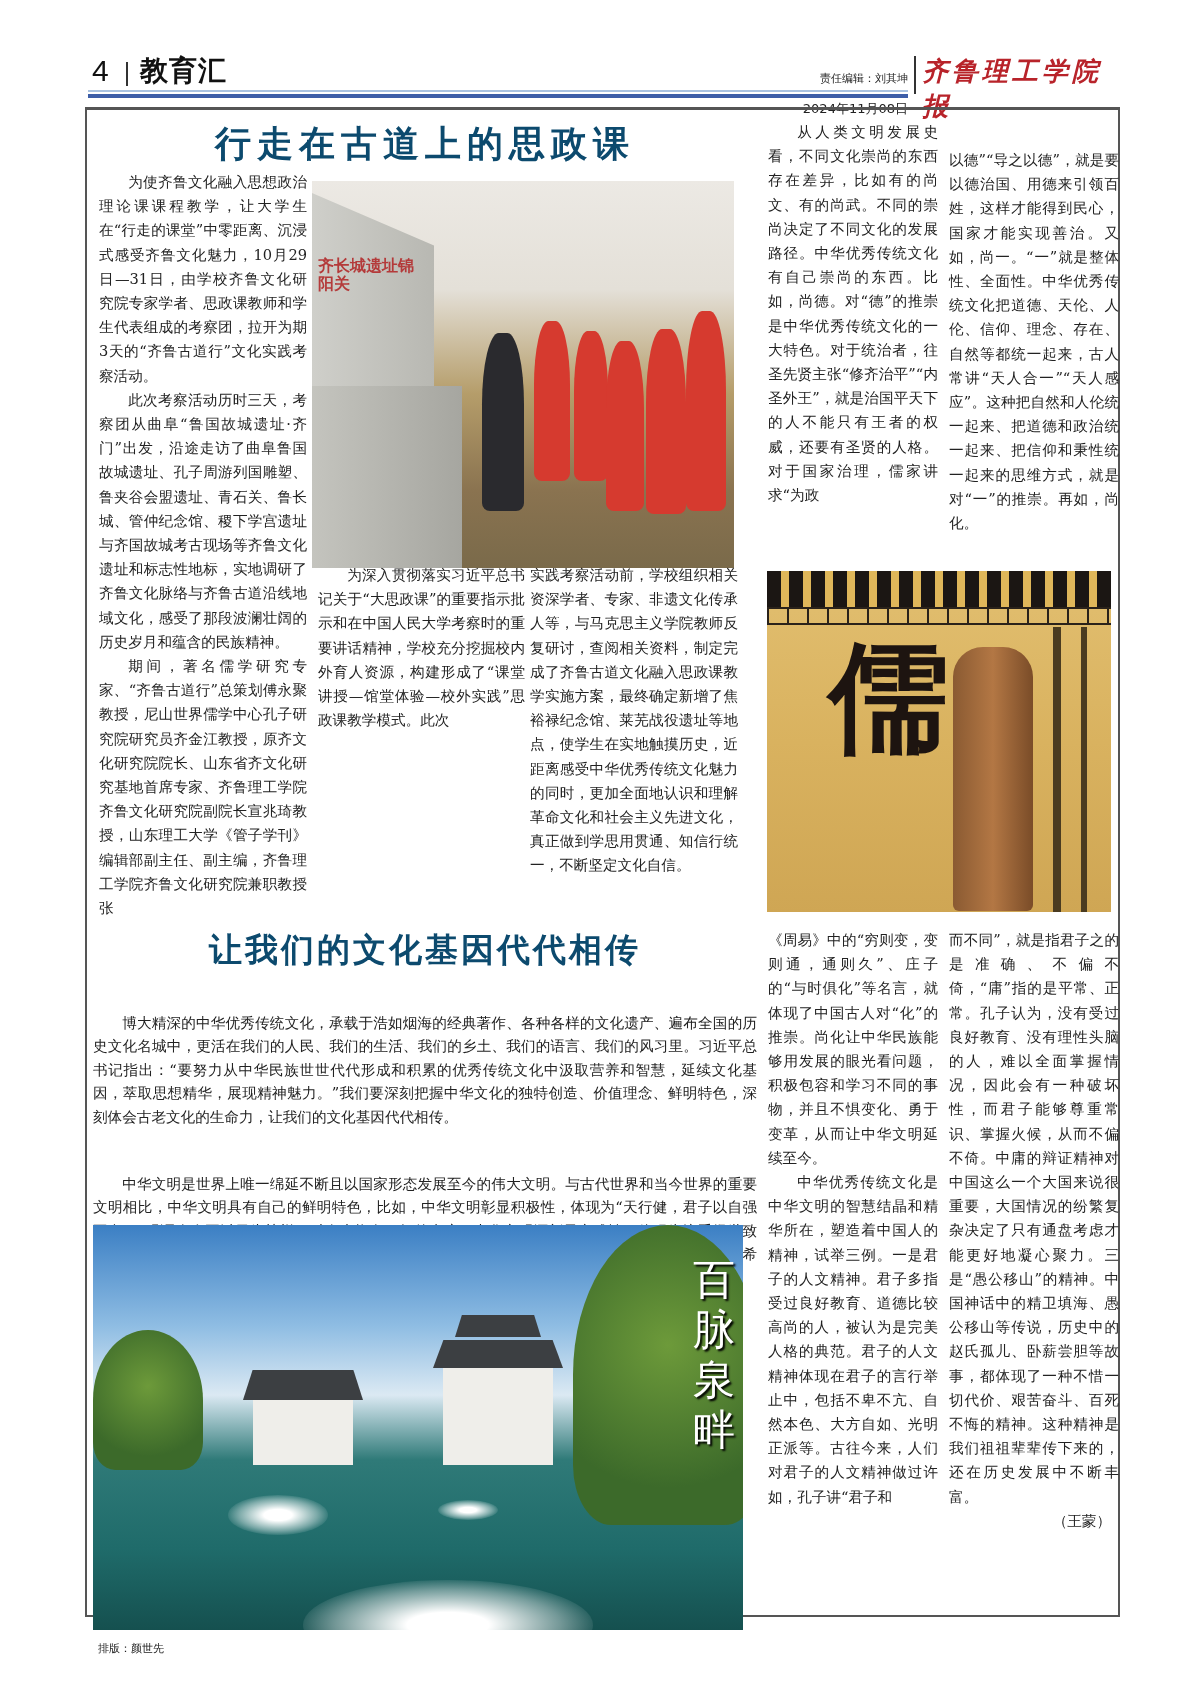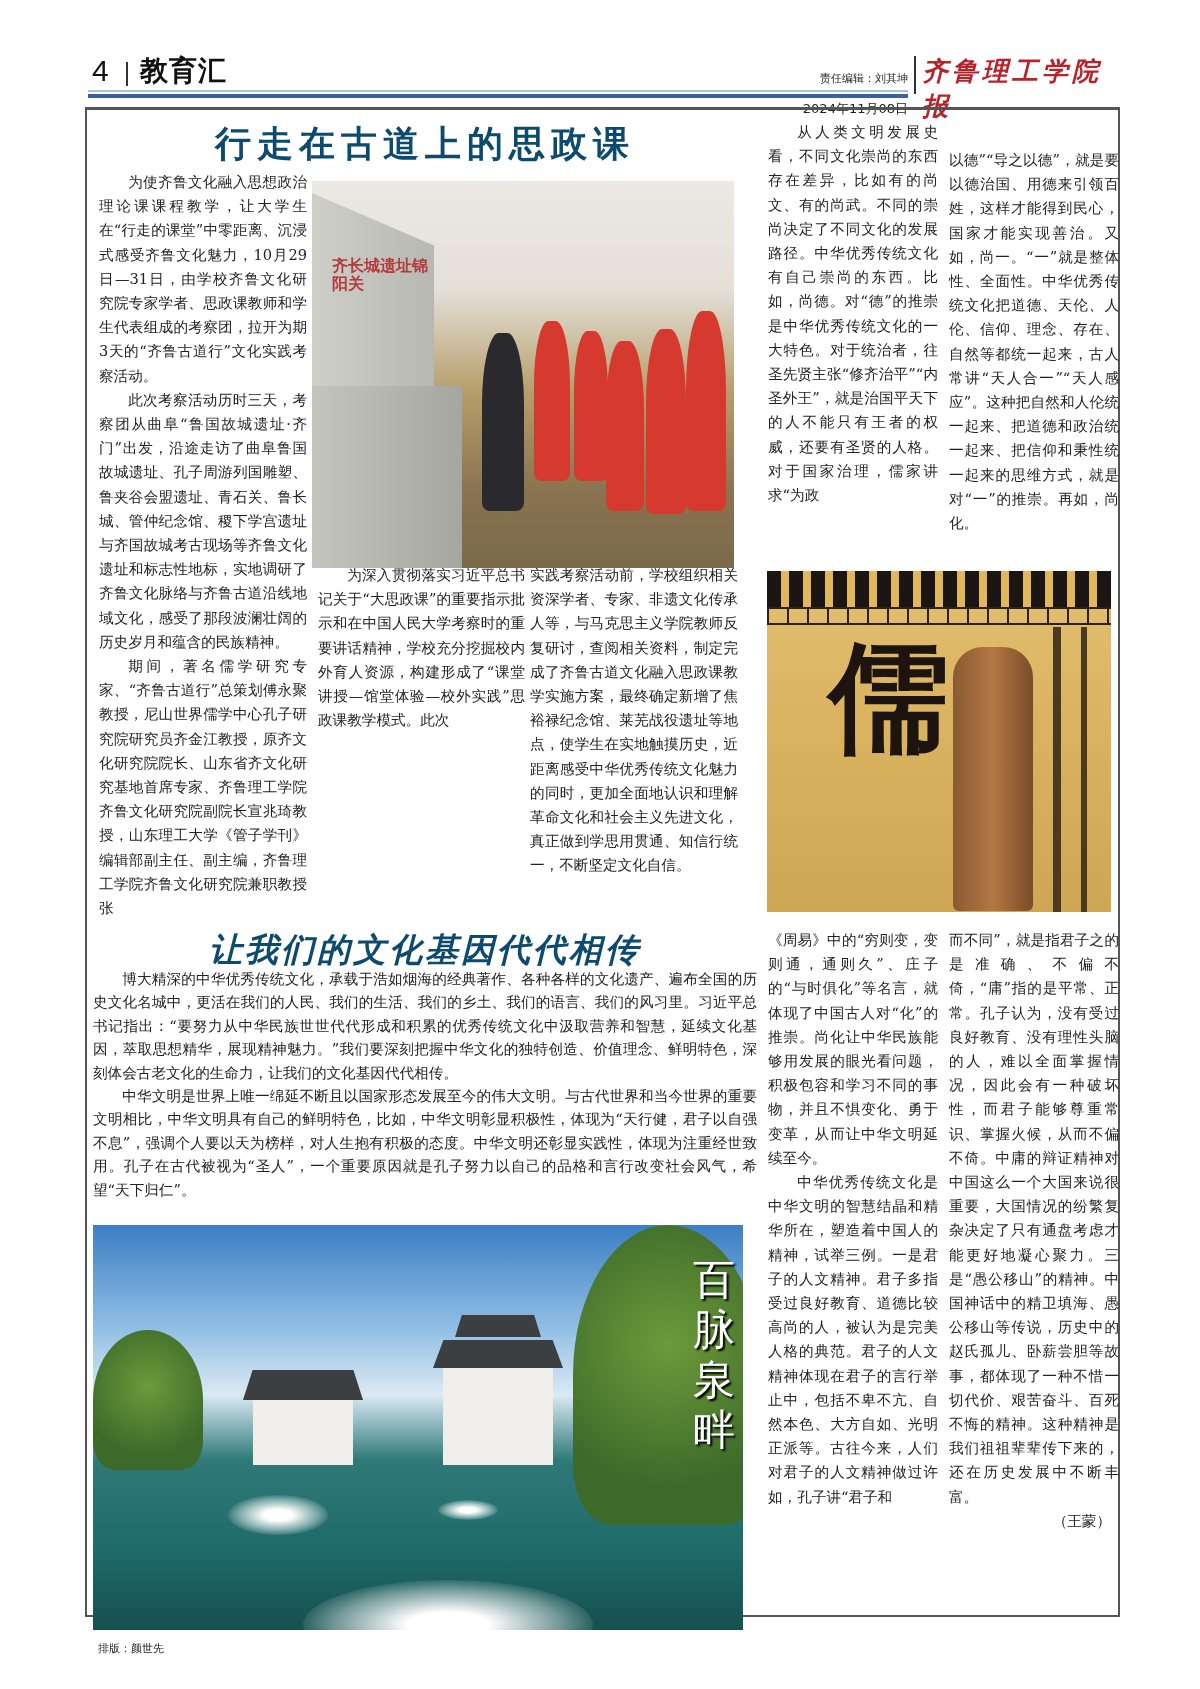--- a/index.html
+++ b/index.html
@@ -14,40 +14,40 @@
   .rule-light { position: absolute; left: 0; top: 40px; width: 820px; height: 2px; background: #a9c2e0; }
   .issue-date { position: absolute; right: 220px; top: 2px; font-family: "DejaVu Sans", sans-serif; font-size: 13px; color: #222; margin-top: 48px; }
   .editor { position: absolute; right: 220px; top: 21px; font-family: "DejaVu Sans", sans-serif; font-size: 11px; color: #222; }
   .brand-sep { position: absolute; left: 826px; top: 6px; width: 2px; height: 38px; background: #333; }
   .brand { position: absolute; left: 834px; top: 4px; font-family: "DejaVu Serif", serif; font-style: italic; font-weight: bold; font-size: 26px; color: #b8232a; letter-spacing: 4px; }
 
   .frame { position: absolute; left: 85px; top: 107px; width: 1035px; height: 1510px; border: 2px solid #555; border-top-width: 3px; }
 
   .title { position: absolute; font-family: "DejaVu Sans", "Liberation Sans", sans-serif; font-weight: bold; color: #0c4a6e; text-align: center; }
   .title-1 { left: 85px; top: 120px; width: 680px; font-size: 36px; letter-spacing: 6px; }
-  .title-2 { left: 85px; top: 928px; width: 680px; font-size: 33px; letter-spacing: 3px; font-style: italic; }
+  .title-2 { left: 85px; top: 928px; width: 680px; font-size: 33px; letter-spacing: 3px; }
 
   .col { position: absolute; font-size: 14.6px; line-height: 24.2px; text-align: justify; color: #222; }
   .col p { text-indent: 2em; }
   .col-a { left: 99px; top: 170px; width: 208px; }
   .col-b { left: 318px; top: 563px; width: 207px; }
   .col-c { left: 530px; top: 563px; width: 208px; }
   .col-d { left: 768px; top: 120px; width: 170px; }
   .col-e { left: 949px; top: 120px; width: 170px; margin-top: 28px; }
   .col-f { left: 768px; top: 928px; width: 170px; }
   .col-g { left: 949px; top: 928px; width: 170px; }
   .wide { position: absolute; left: 93px; top: 967px; width: 664px; font-size: 14.6px; line-height: 23.4px; text-align: justify; color: #222; }
-  .wide p { text-indent: 2em; }
+  .wide p { text-indent: 2em; margin-top: 44px; }
   .byline { text-align: right; text-indent: 0 !important; padding-right: 8px; }
 
   .photo { position: absolute; overflow: hidden; }
   .photo-1 { left: 312px; top: 181px; width: 422px; height: 387px; background: linear-gradient(180deg, #ece9e4 0%, #e4e0d8 28%, #b59d6a 55%, #8a7350 80%, #7a6a4a 100%); }
   .stele { position: absolute; left: 0; top: 12px; width: 122px; height: 375px; background: linear-gradient(90deg, #cfcfca, #b8b8b2); clip-path: polygon(0 0, 100% 14%, 100% 100%, 0 100%); }
   .stele-base { position: absolute; left: 0; top: 205px; width: 150px; height: 182px; background: linear-gradient(90deg, #c4c4be, #a6a6a0); }
-  .stele-text { position: absolute; left: 20px; top: 76px; width: 110px; font-family: "DejaVu Serif", serif; font-size: 16px; font-weight: bold; color: #b43a3a; line-height: 18px; }
+  .stele-text { position: absolute; left: 6px; top: 76px; width: 110px; font-family: "DejaVu Serif", serif; font-size: 16px; font-weight: bold; color: #b43a3a; line-height: 18px; }
   .person { position: absolute; border-radius: 40% 40% 8px 8px; }
   .vest { background: #d63a2f; }
   .suit { background: #2a2a2e; }
 
   .photo-2 { left: 767px; top: 571px; width: 344px; height: 341px; background: linear-gradient(180deg, #e2bf70 0%, #d9b25f 50%, #cfa654 100%); }
   .eaves { position: absolute; left: 0; top: 0; width: 100%; height: 36px; background: repeating-linear-gradient(90deg, #1b1613 0 14px, #e0b75a 14px 22px); }
   .lattice { position: absolute; left: 0; top: 36px; width: 100%; height: 18px; background: repeating-linear-gradient(90deg, #2a221a 0 2px, transparent 2px 20px), linear-gradient(#2a221a, #2a221a) top/100% 2px no-repeat, linear-gradient(#2a221a, #2a221a) bottom/100% 2px no-repeat; }
   .ru-char { position: absolute; left: 62px; top: 66px; font-family: "DejaVu Serif", serif; font-weight: bold; font-size: 120px; color: #1d1410; line-height: 1; }
   .sage { position: absolute; left: 186px; top: 76px; width: 80px; height: 264px; background: linear-gradient(90deg, #8a5a32, #b37744 50%, #7a4c28); border-radius: 30px 30px 6px 6px; }
   .bamboo { position: absolute; top: 56px; width: 8px; height: 285px; background: #4a3b20; }

